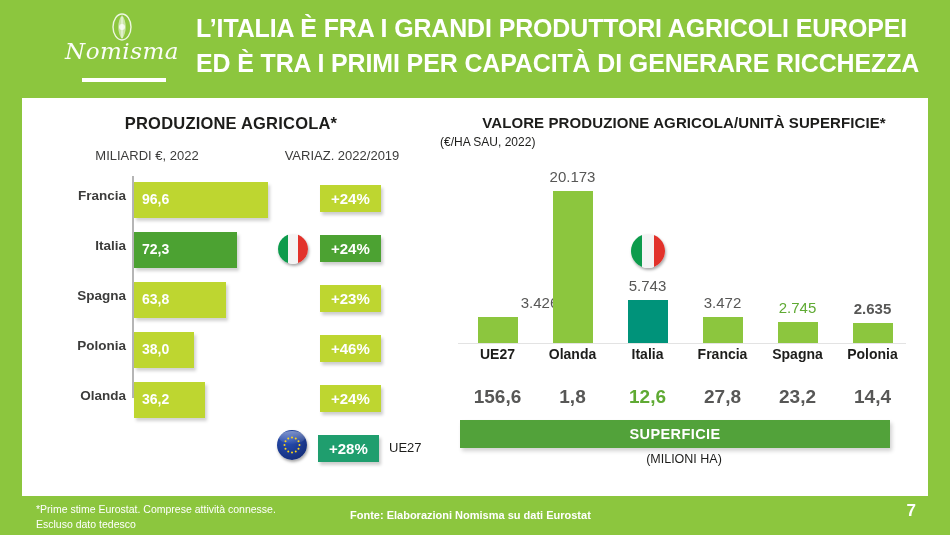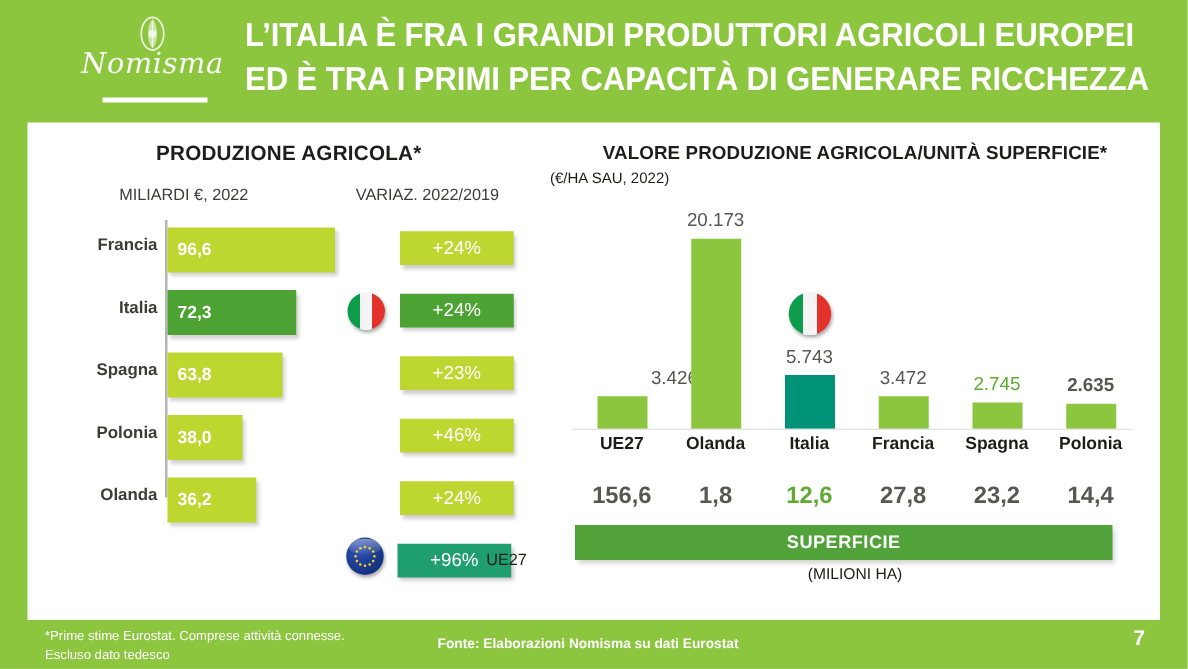--- a/index.html
+++ b/index.html
@@ -159,23 +159,23 @@
     top: 9px;
     font-size: 14px;
     font-weight: bold;
     color: #ffffff;
   }
   .lc-badge {
     position: absolute;
     top: 9px;
     height: 27px;
     line-height: 27px;
-    padding: 0 26px;
+    padding: 0 11px;
     font-size: 15px;
-    font-weight: normal;
+    font-weight: bold;
     color: #ffffff;
     box-shadow: 2px 3px 3px rgba(0,0,0,0.2);
     text-align: center;
   }
   .lc-flag {
     position: absolute;
     width: 30px;
     height: 30px;
     border-radius: 50%;
     overflow: hidden;
@@ -454,21 +454,21 @@
                 <circle cx="18.75" cy="21.5" r="1"></circle>
               <circle cx="15" cy="22.5" r="1"></circle>
                 <circle cx="11.25" cy="21.5" r="1"></circle>
               <circle cx="8.5" cy="18.75" r="1"></circle>
                 <circle cx="7.5" cy="15" r="1"></circle>
               <circle cx="8.5" cy="11.25" r="1"></circle>
                 <circle cx="11.25" cy="8.5" r="1"></circle>
             </g>
           </svg>
         </div>
-        <div class="lc-badge" style="left:296px; background:#1f9e6e;">+96%</div>
+        <div class="lc-badge" style="left:296px; background:#1f9e6e;">+28%</div>
         <div class="ue-label" style="left:367px; top:14px;">UE27</div>
       </div>
     </div>
 
     <div class="right-chart">
       <div class="rc-title">VALORE PRODUZIONE AGRICOLA/UNITÀ SUPERFICIE*</div>
       <div class="rc-sub">(€/HA SAU, 2022)</div>
       <div class="rc-plot" id="rc-plot">
           <div class="rc-col" style="left: 2px; height: 185px;">
             <div class="rc-bar" style="width: 40px; height: 25.8143px; background: rgb(140, 198, 62);"></div>

